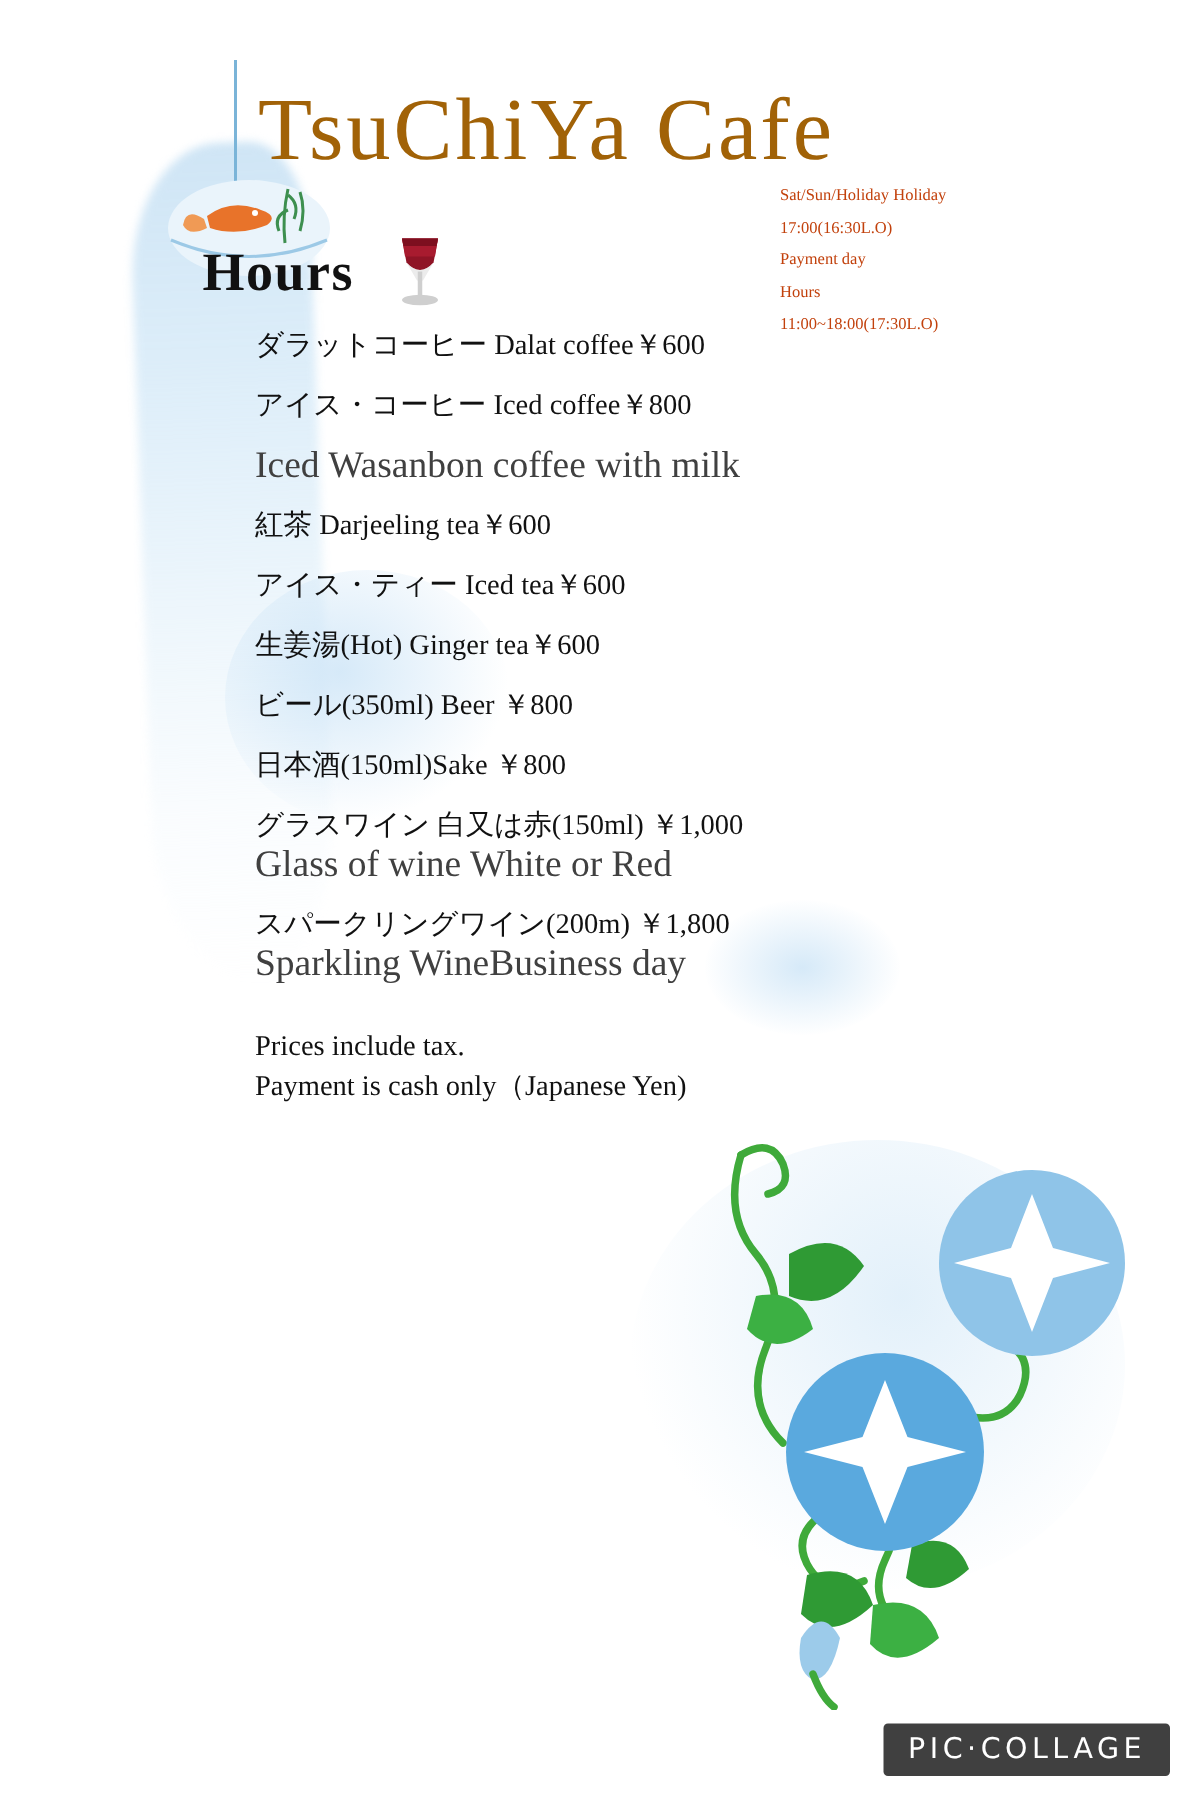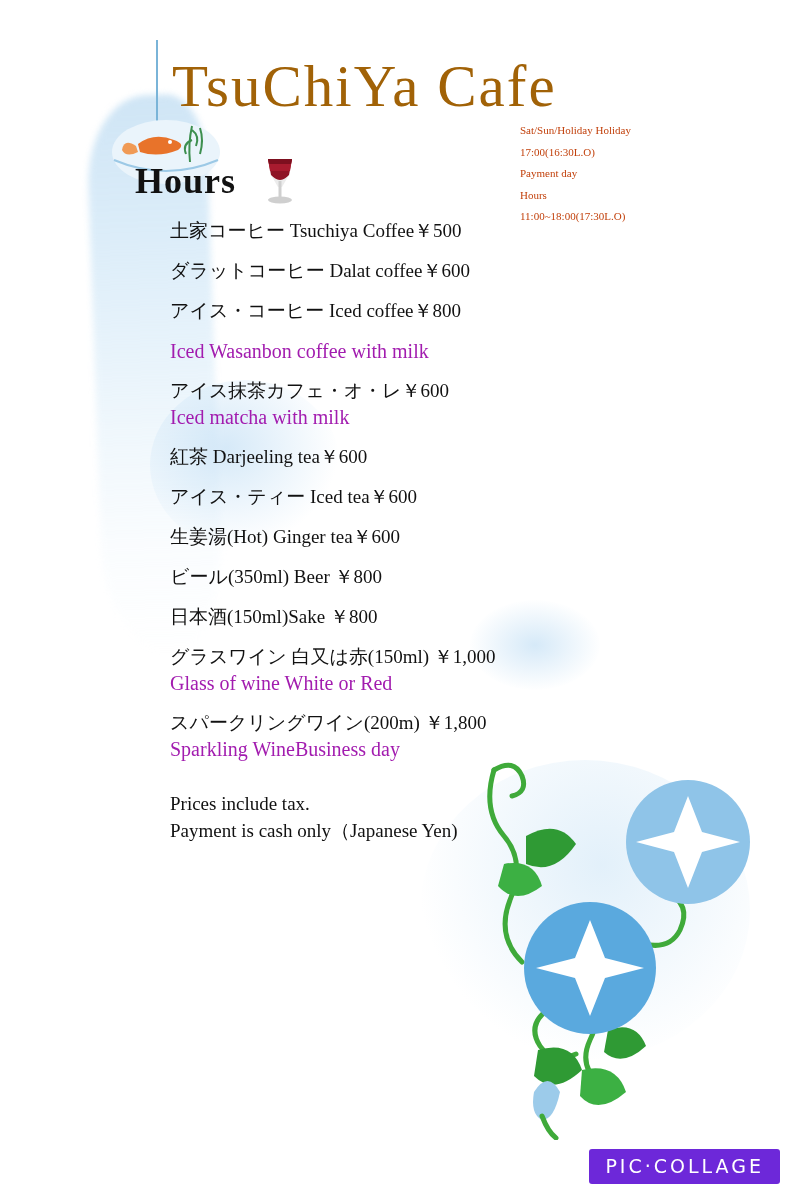--- a/index.html
+++ b/index.html
@@ -105,42 +105,42 @@
   .menu-item {
     margin-bottom: 14px;
   }
   .line-jp {
     font-size: 19px;
     line-height: 26px;
     color: #111;
     white-space: nowrap;
   }
   .line-en {
-    font-size: 20px;
+    font-size: 25px;
     line-height: 26px;
-    color: #a21caf;
+    color: #404040;
     white-space: nowrap;
   }
   .notes {
     margin-top: 28px;
   }
   .notes div {
     font-size: 19px;
     line-height: 27px;
     color: #111;
   }
 
   
   .vines { position: absolute; left: 430px; top: 740px; width: 370px; height: 400px; }
 
   
   .watermark {
     position: absolute;
     right: 20px; bottom: 16px;
-    background: #6d28d9;
+    background: #404040;
     color: #ffffff;
     font-family: "DejaVu Sans", sans-serif;
     font-size: 19px;
     letter-spacing: 3px;
     padding: 6px 16px 7px 16px;
     border-radius: 3px;
   }
 </style>
 </head>
 <body>
@@ -180,34 +180,27 @@
   <div class="hours-box">
     <div>Sat/Sun/Holiday Holiday</div>
     <div>17:00(16:30L.O)</div>
     <div>Payment day</div>
     <div>Hours</div>
     <div>11:00~18:00(17:30L.O)</div>
   </div>
 
   <div class="menu">
     <div class="menu-item">
-      <div class="line-jp">土家コーヒー Tsuchiya Coffee￥500</div>
-    </div>
-    <div class="menu-item">
       <div class="line-jp">ダラットコーヒー Dalat coffee￥600</div>
     </div>
     <div class="menu-item">
       <div class="line-jp">アイス・コーヒー Iced coffee￥800</div>
     </div>
     <div class="menu-item">
       <div class="line-en">Iced Wasanbon coffee with milk</div>
-    </div>
-    <div class="menu-item">
-      <div class="line-jp">アイス抹茶カフェ・オ・レ￥600</div>
-      <div class="line-en">Iced matcha with milk</div>
     </div>
     <div class="menu-item">
       <div class="line-jp">紅茶 Darjeeling tea￥600</div>
     </div>
     <div class="menu-item">
       <div class="line-jp">アイス・ティー Iced tea￥600</div>
     </div>
     <div class="menu-item">
       <div class="line-jp">生姜湯(Hot) Ginger tea￥600</div>
     </div>

